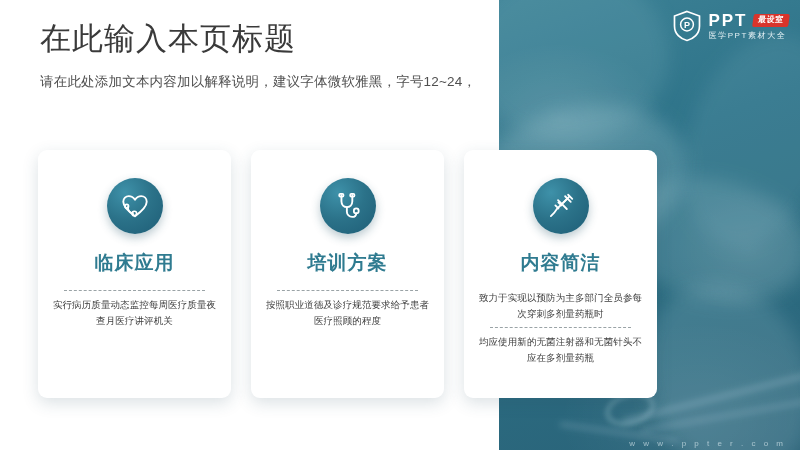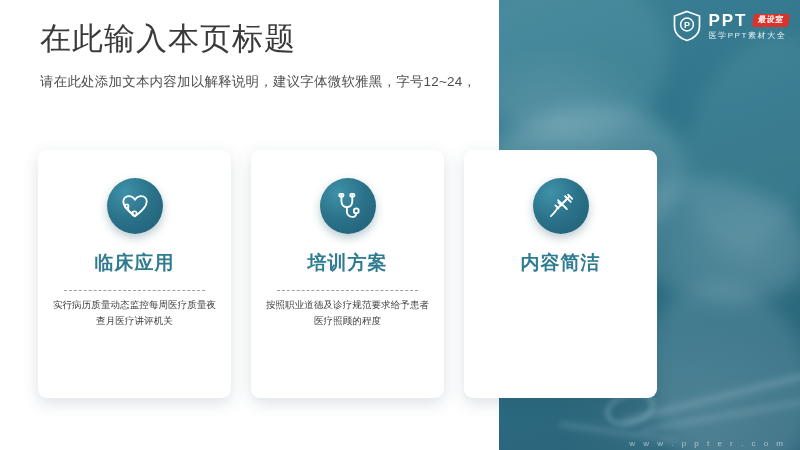--- a/index.html
+++ b/index.html
@@ -170,17 +170,22 @@
           <path d="M23.6 4 L28 8.4"></path>
           <path d="M22.4 8.4 L11.6 19.2 L8.6 23.4 L5.2 26.8"></path>
           <path d="M12.8 9.8 L22.2 19.2"></path>
           <path d="M10 15.4 L13.2 18.6"></path>
           <path d="M13.2 12.2 L16.4 15.4"></path>
           <path d="M18.5 12.3 L24.8 6"></path>
         </g>
       </svg>
     </div>
     <div class="card-title">内容简洁</div>
+    <div class="card-body">
+      <div class="card-text">致力于实现以预防为主多部门全员参每次穿刺多剂量药瓶时</div>
+      <hr class="dash">
+      <div class="card-text">均应使用新的无菌注射器和无菌针头不应在多剂量药瓶</div>
+    </div>
   </div>
 
 </div>
 
 <div class="footer">w w w . p p t e r . c o m</div>
 
 </body></html>

